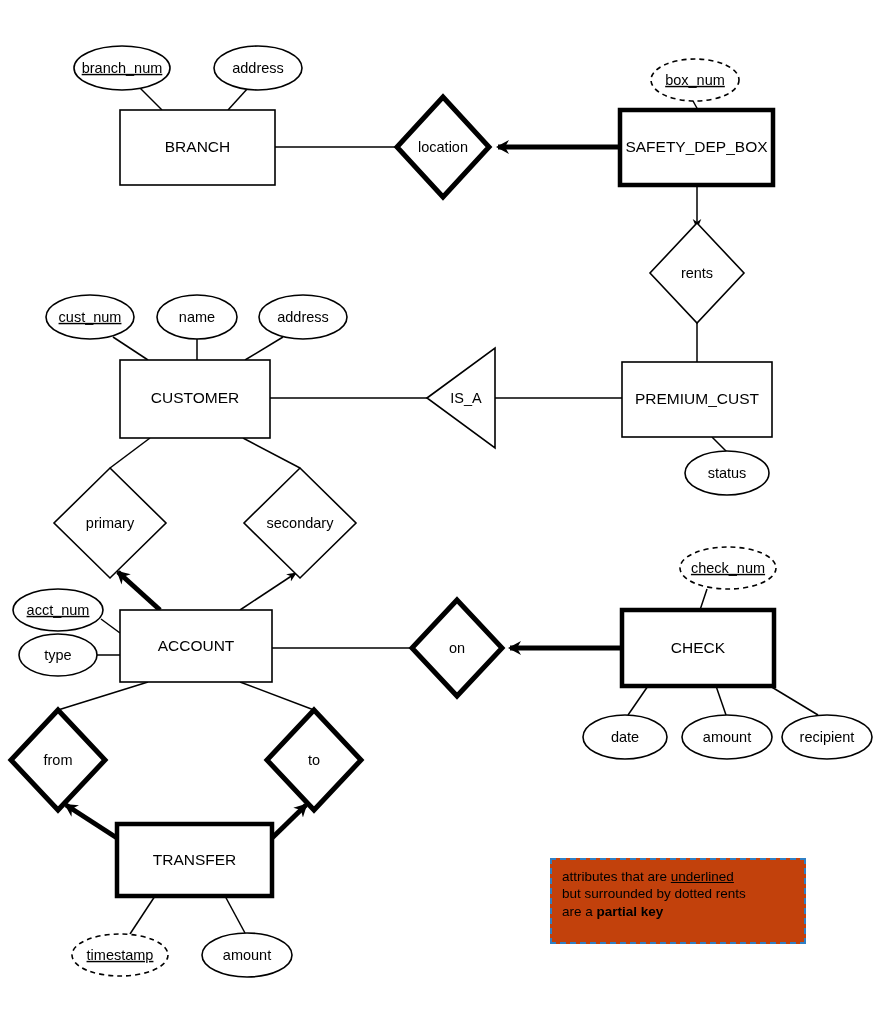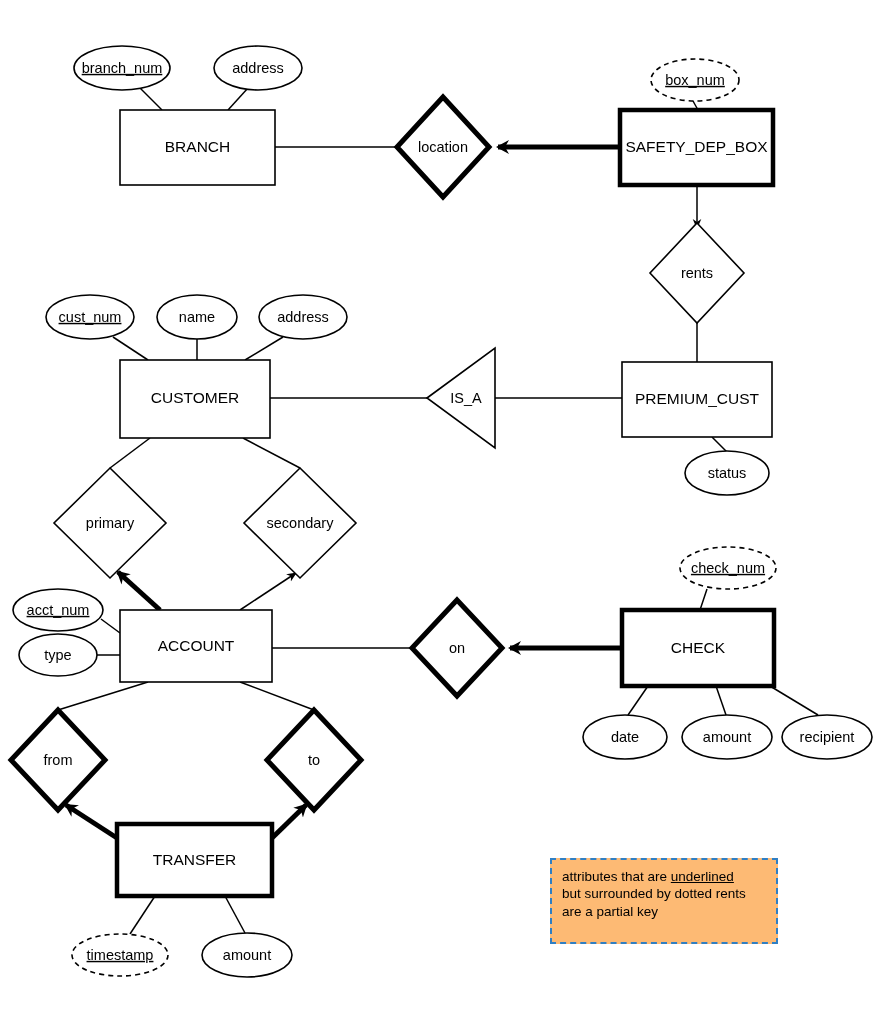--- a/index.html
+++ b/index.html
@@ -85,21 +85,21 @@
     box-sizing: border-box;
     background: #aed6ea;
     border: 2px dashed #2f7fc4;
     padding: 8px 10px 10px 10px;
     font-family: "Liberation Sans", sans-serif;
     font-size: 13.5px;
     line-height: 1.28;
     color: #000000;
   }
   .legend-box u { text-decoration: underline; }
-  .legend-box b { font-weight: normal; }
+  .legend-box b { font-weight: bold; }
 </style>
 </head>
 <body>
 
 <div id="er-root">
 
   <svg id="er-canvas" viewBox="0 0 895 1024">
 
     <defs>
       <marker id="arrThin" markerWidth="11" markerHeight="11" refX="9" refY="5.5" orient="auto" markerUnits="userSpaceOnUse">
@@ -284,19 +284,19 @@
       <ellipse class="attr-ell partial" cx="120" cy="955" rx="48" ry="21"></ellipse>
       <text class="lbl attr key" x="120" y="956">timestamp</text>
     </g>
     <g>
       <ellipse class="attr-ell" cx="247" cy="955" rx="45" ry="22"></ellipse>
       <text class="lbl attr" x="247" y="956">amount</text>
     </g>
 
   </svg>
 
-  <div class="legend-box" id="legend-box" style="left: 550px; top: 858px; width: 228px; height: 86px; background: #fdba74; border-color: rgb(47, 127, 196);">
+  <div class="legend-box" id="legend-box" style="left: 550px; top: 858px; width: 256px; height: 86px; background: #c2410c; border-color: rgb(47, 127, 196);">
     <span>attributes that are </span><u>underlined</u><br>
     <span>but surrounded by dotted rents</span><br>
     <span>are a </span><b>partial key</b>
   </div>
 
 </div>
 
 </body></html>

